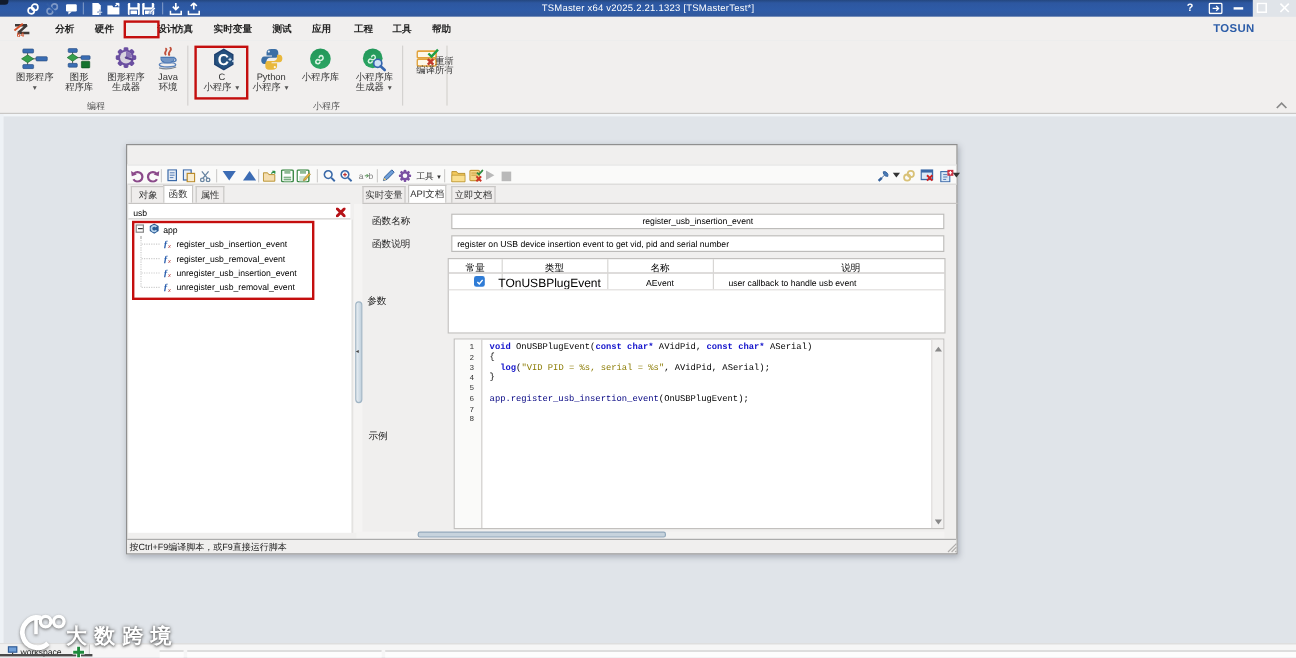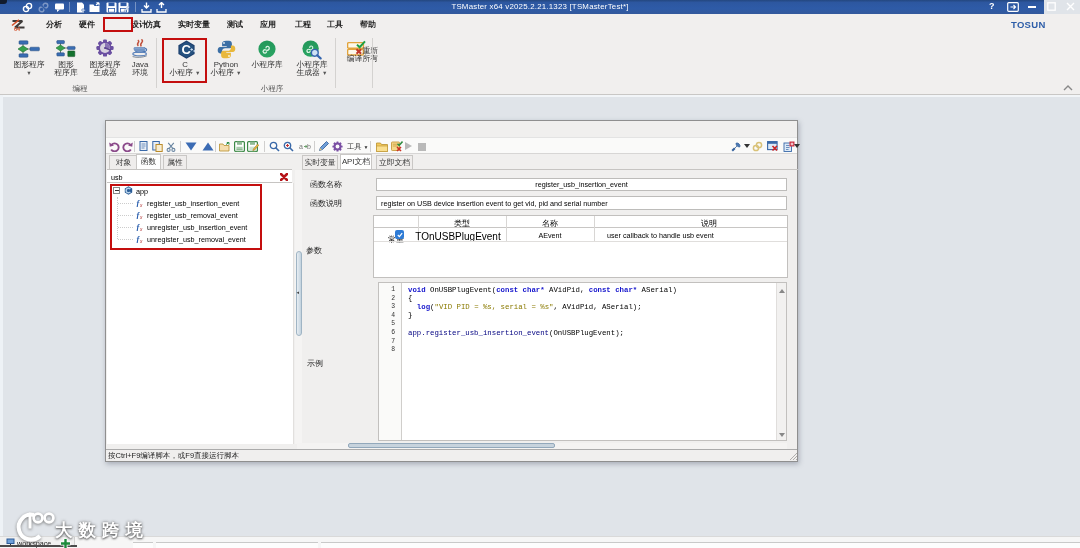--- a/index.html
+++ b/index.html
@@ -434,21 +434,21 @@
     <div class="finput" style="left:270px;top:57px;width:411px;height:13px;text-align:center;line-height:12px;">register_usb_insertion_event</div>
     <div class="flabel" style="left:204px;top:77px;">函数说明</div>
     <div class="finput" style="left:270px;top:75px;width:411px;height:14px;line-height:13px;padding-left:4px;">register on USB device insertion event to get vid, pid and serial number</div>
     <div class="flabel" style="left:200px;top:124px;">参数</div>
 
     <div id="ptable">
       <div class="abs" style="left:0;top:0;width:100%;height:12px;border-bottom:1px solid #c8c6c4;"></div>
       <div class="abs" style="left:44px;top:0;width:1px;height:25px;background:#d8d6d4;"></div>
       <div class="abs" style="left:132px;top:0;width:1px;height:25px;background:#d8d6d4;"></div>
       <div class="abs" style="left:220px;top:0;width:1px;height:25px;background:#d8d6d4;"></div>
-      <div class="abs" style="left:0;top:2px;width:44px;text-align:center;font-size:8px;color:#000;margin-top:16px;">常量</div>
+      <div class="abs" style="left:0;top:2px;width:44px;text-align:center;font-size:8px;color:#000;">常量</div>
       <div class="abs" style="left:44px;top:2px;width:88px;text-align:center;font-size:8px;color:#000;">类型</div>
       <div class="abs" style="left:132px;top:2px;width:88px;text-align:center;font-size:8px;color:#000;">名称</div>
       <div class="abs" style="left:300px;top:2px;width:70px;text-align:center;font-size:8px;color:#000;">说明</div>
       <div class="abs" style="left:21px;top:14px;width:9px;height:9px;background:#2f7cd6;border-radius:2px;"></div>
       <svg class="abs" style="left:22.5px;top:16px" width="6" height="6" viewBox="0 0 6 6">
         <path d="M0.8 3 L2.4 4.6 L5.2 1.2" stroke="#fff" stroke-width="1.2" fill="none"></path>
       </svg>
       <div class="abs" style="left:40px;top:15px;width:88px;text-align:center;font-size:10px;color:#000;">TOnUSBPlugEvent</div>
       <div class="abs" style="left:132px;top:15px;width:88px;text-align:center;font-size:7.2px;color:#000;">AEvent</div>
       <div class="abs" style="left:233px;top:15px;font-size:7.2px;color:#000;">user callback to handle usb event</div>

